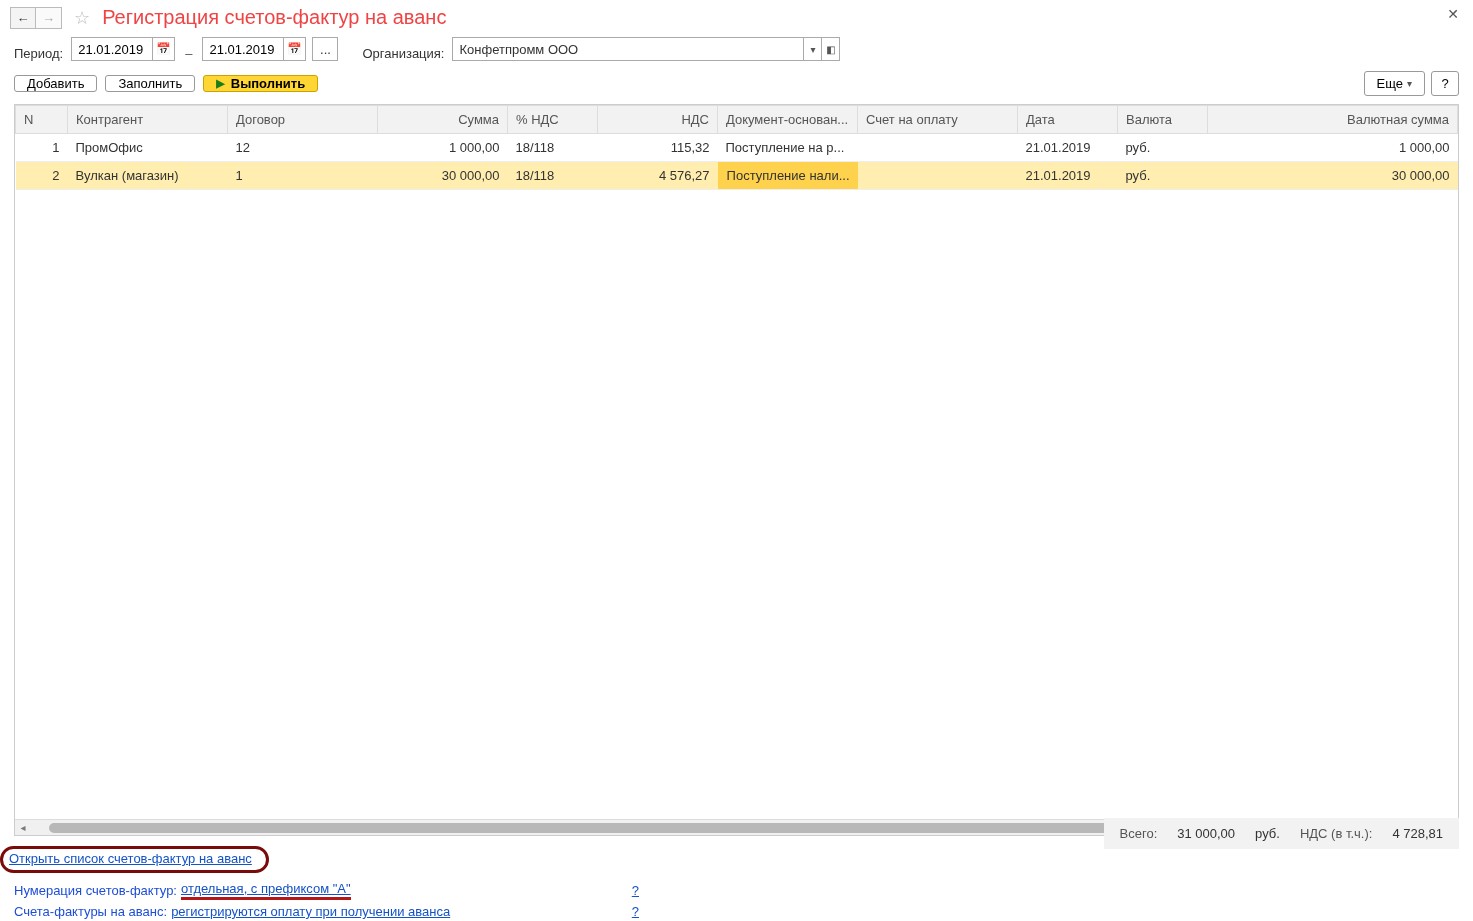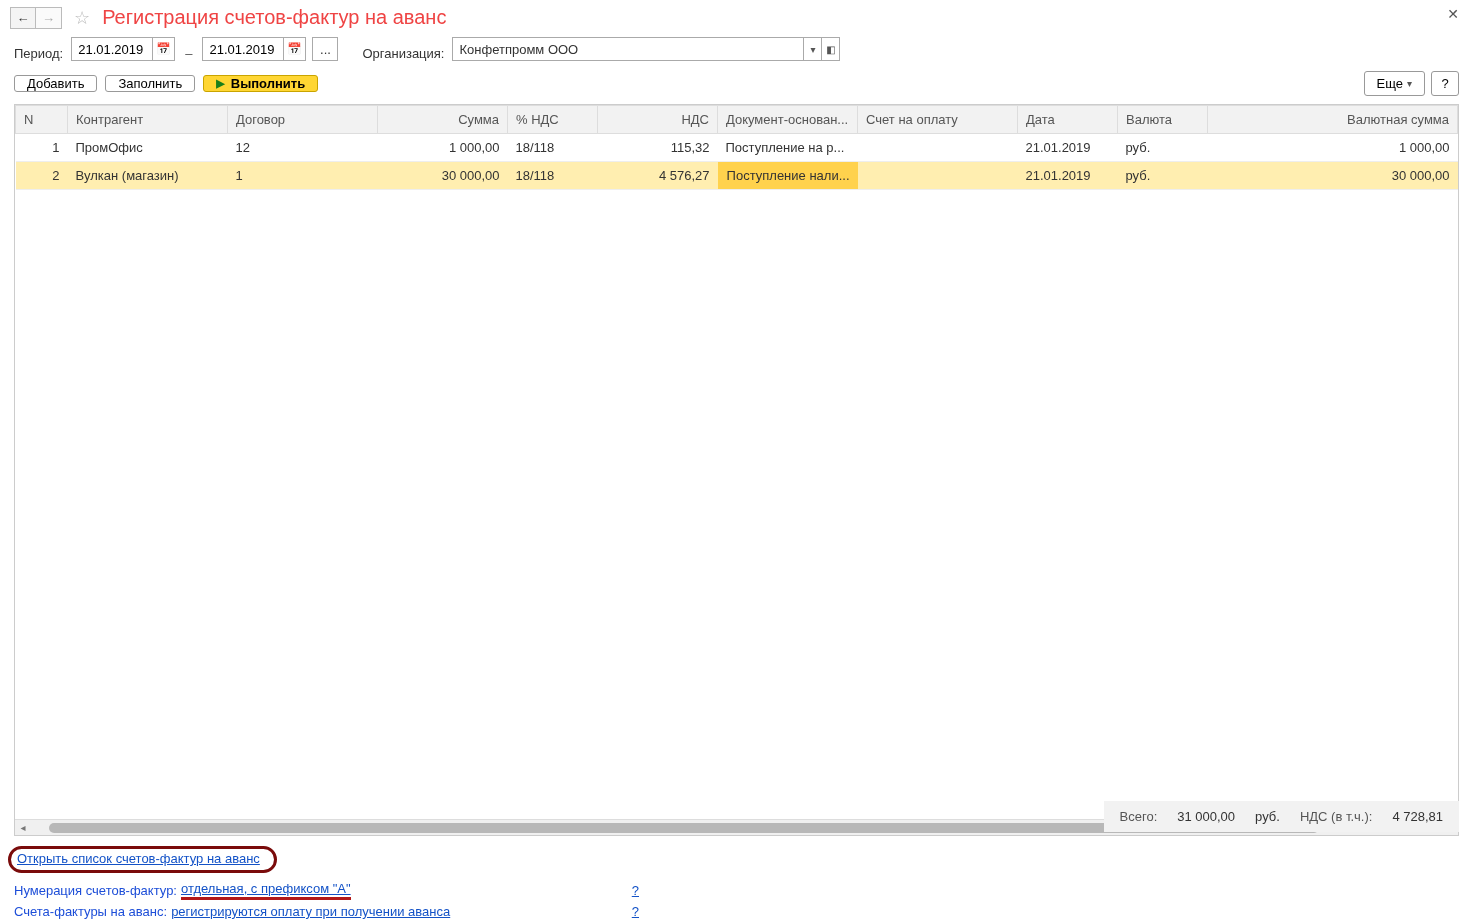--- a/index.html
+++ b/index.html
@@ -33,24 +33,24 @@
   table { border-collapse:collapse; width:100%; table-layout:fixed; }
   th { background:#f2f2f2; border:1px solid #ddd; padding:6px 8px; text-align:left; font-weight:normal; color:#555; white-space:nowrap; overflow:hidden; text-overflow:ellipsis; }
   td { border-bottom:1px solid #eee; padding:6px 8px; white-space:nowrap; overflow:hidden; text-overflow:ellipsis; }
   tr.row-sel td { background:#ffeeb0; }
   td.cell-active { background:#ffd24d !important;text-align:right; }
   .num { text-align:right; }
   .grid-body { flex:1; overflow:auto; }
   .hscroll { height:16px; background:#f0f0f0; border-top:1px solid #ddd; display:flex; align-items:center; }
   .hscroll .thumb { height:10px; background:#b8b8b8; border-radius:5px; margin-left:18px; width:88%; }
   .hscroll .arrow { width:16px; text-align:center; color:#777; font-size:10px; }
-  .footer-link-row { padding:10px 9px 6px 2px; margin:0 0 0 8px; }
+  .footer-link-row { padding:10px 9px 6px 2px; margin:0 0 0 0; }
   .open-link-wrap { display:inline-block; border:3px solid #7a0b0b; border-radius:14px; padding:2px 14px 4px 6px; margin-left:-2px; }
   .link { color:#1352c7; text-decoration:underline; cursor:pointer; }
-  .totals-box { position:absolute; right:14px; bottom:89px; background:#f2f2f2; padding:8px 16px; display:flex; gap:20px; align-items:flex-end; }
+  .totals-box { position:absolute; right:14px; bottom:72px; background:#f2f2f2; padding:8px 16px; display:flex; gap:20px; align-items:flex-end; }
   .totals-box .lab { color:#555; }
   .totals-box .val { color:#333; }
   .settings-row { display:flex; align-items:center; padding:2px 14px; gap:4px; }
   .settings-row .qmark { color:#1352c7; margin-left:auto; margin-right:820px; cursor:pointer; text-decoration:underline; }
   .settings-row .lab { color:#1d4ed8; min-width:152px; }
   .red-underline { border-bottom:3px solid #b21818; padding-bottom:1px; }
 </style>
 </head>
 <body>
 

